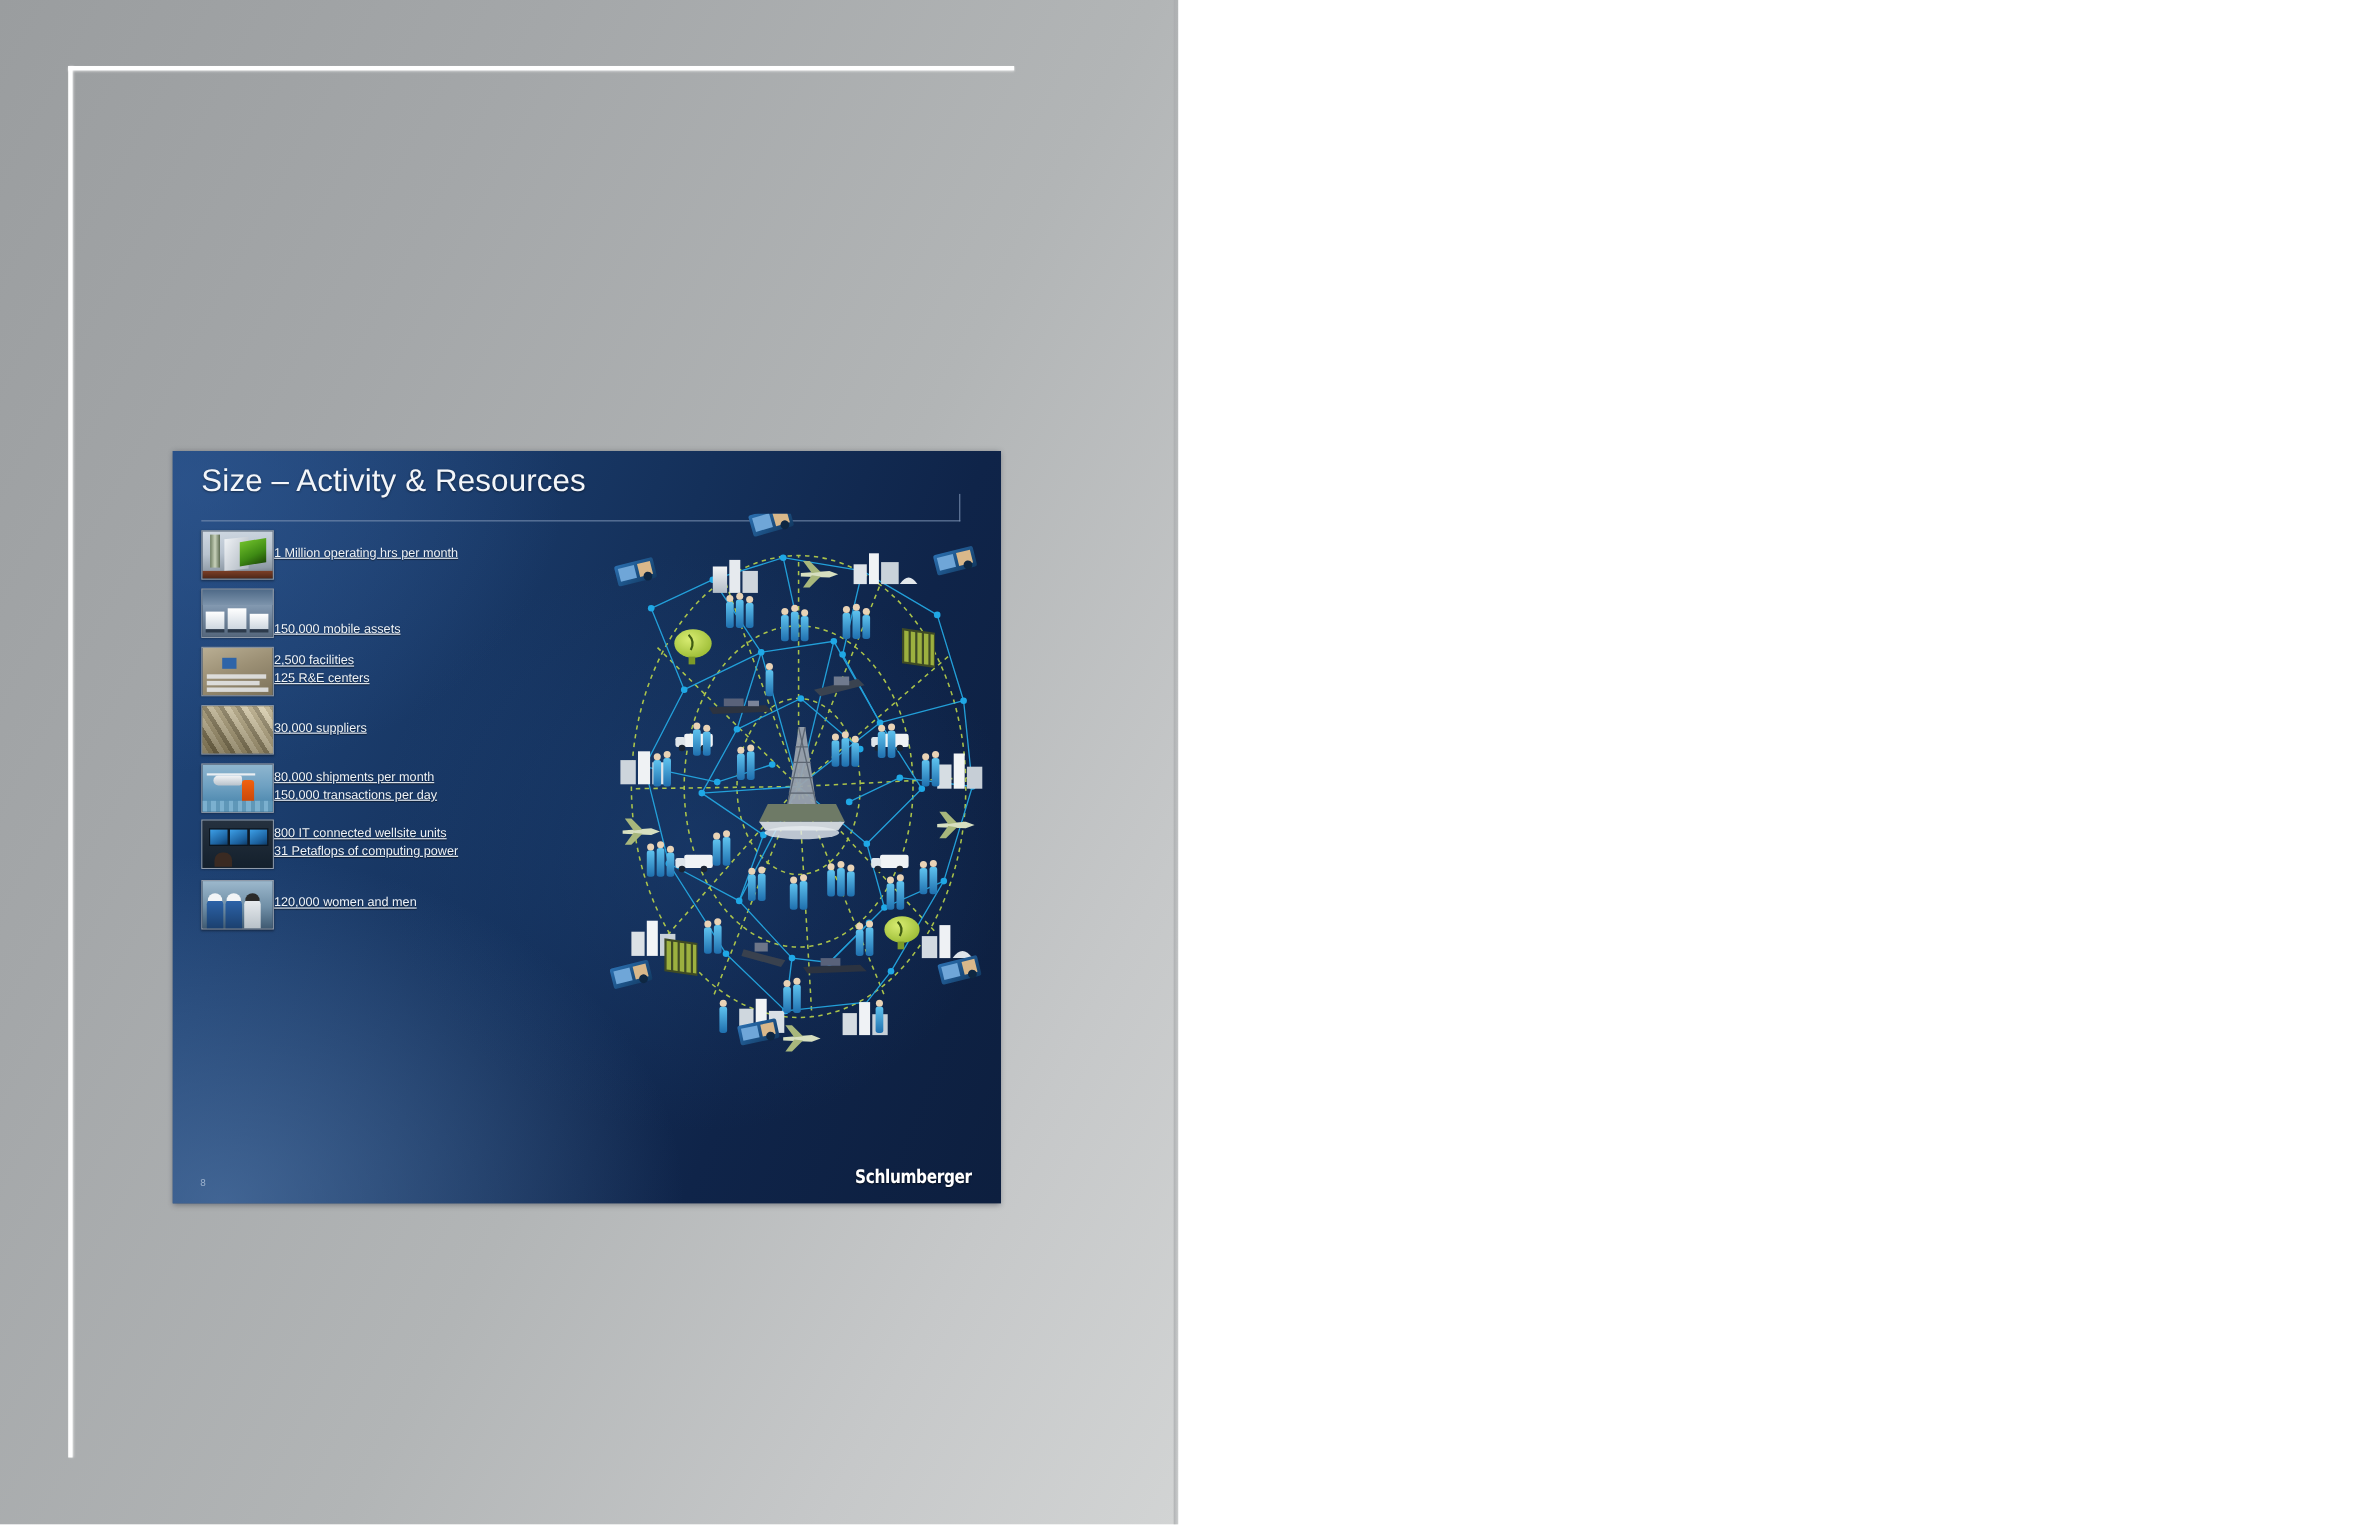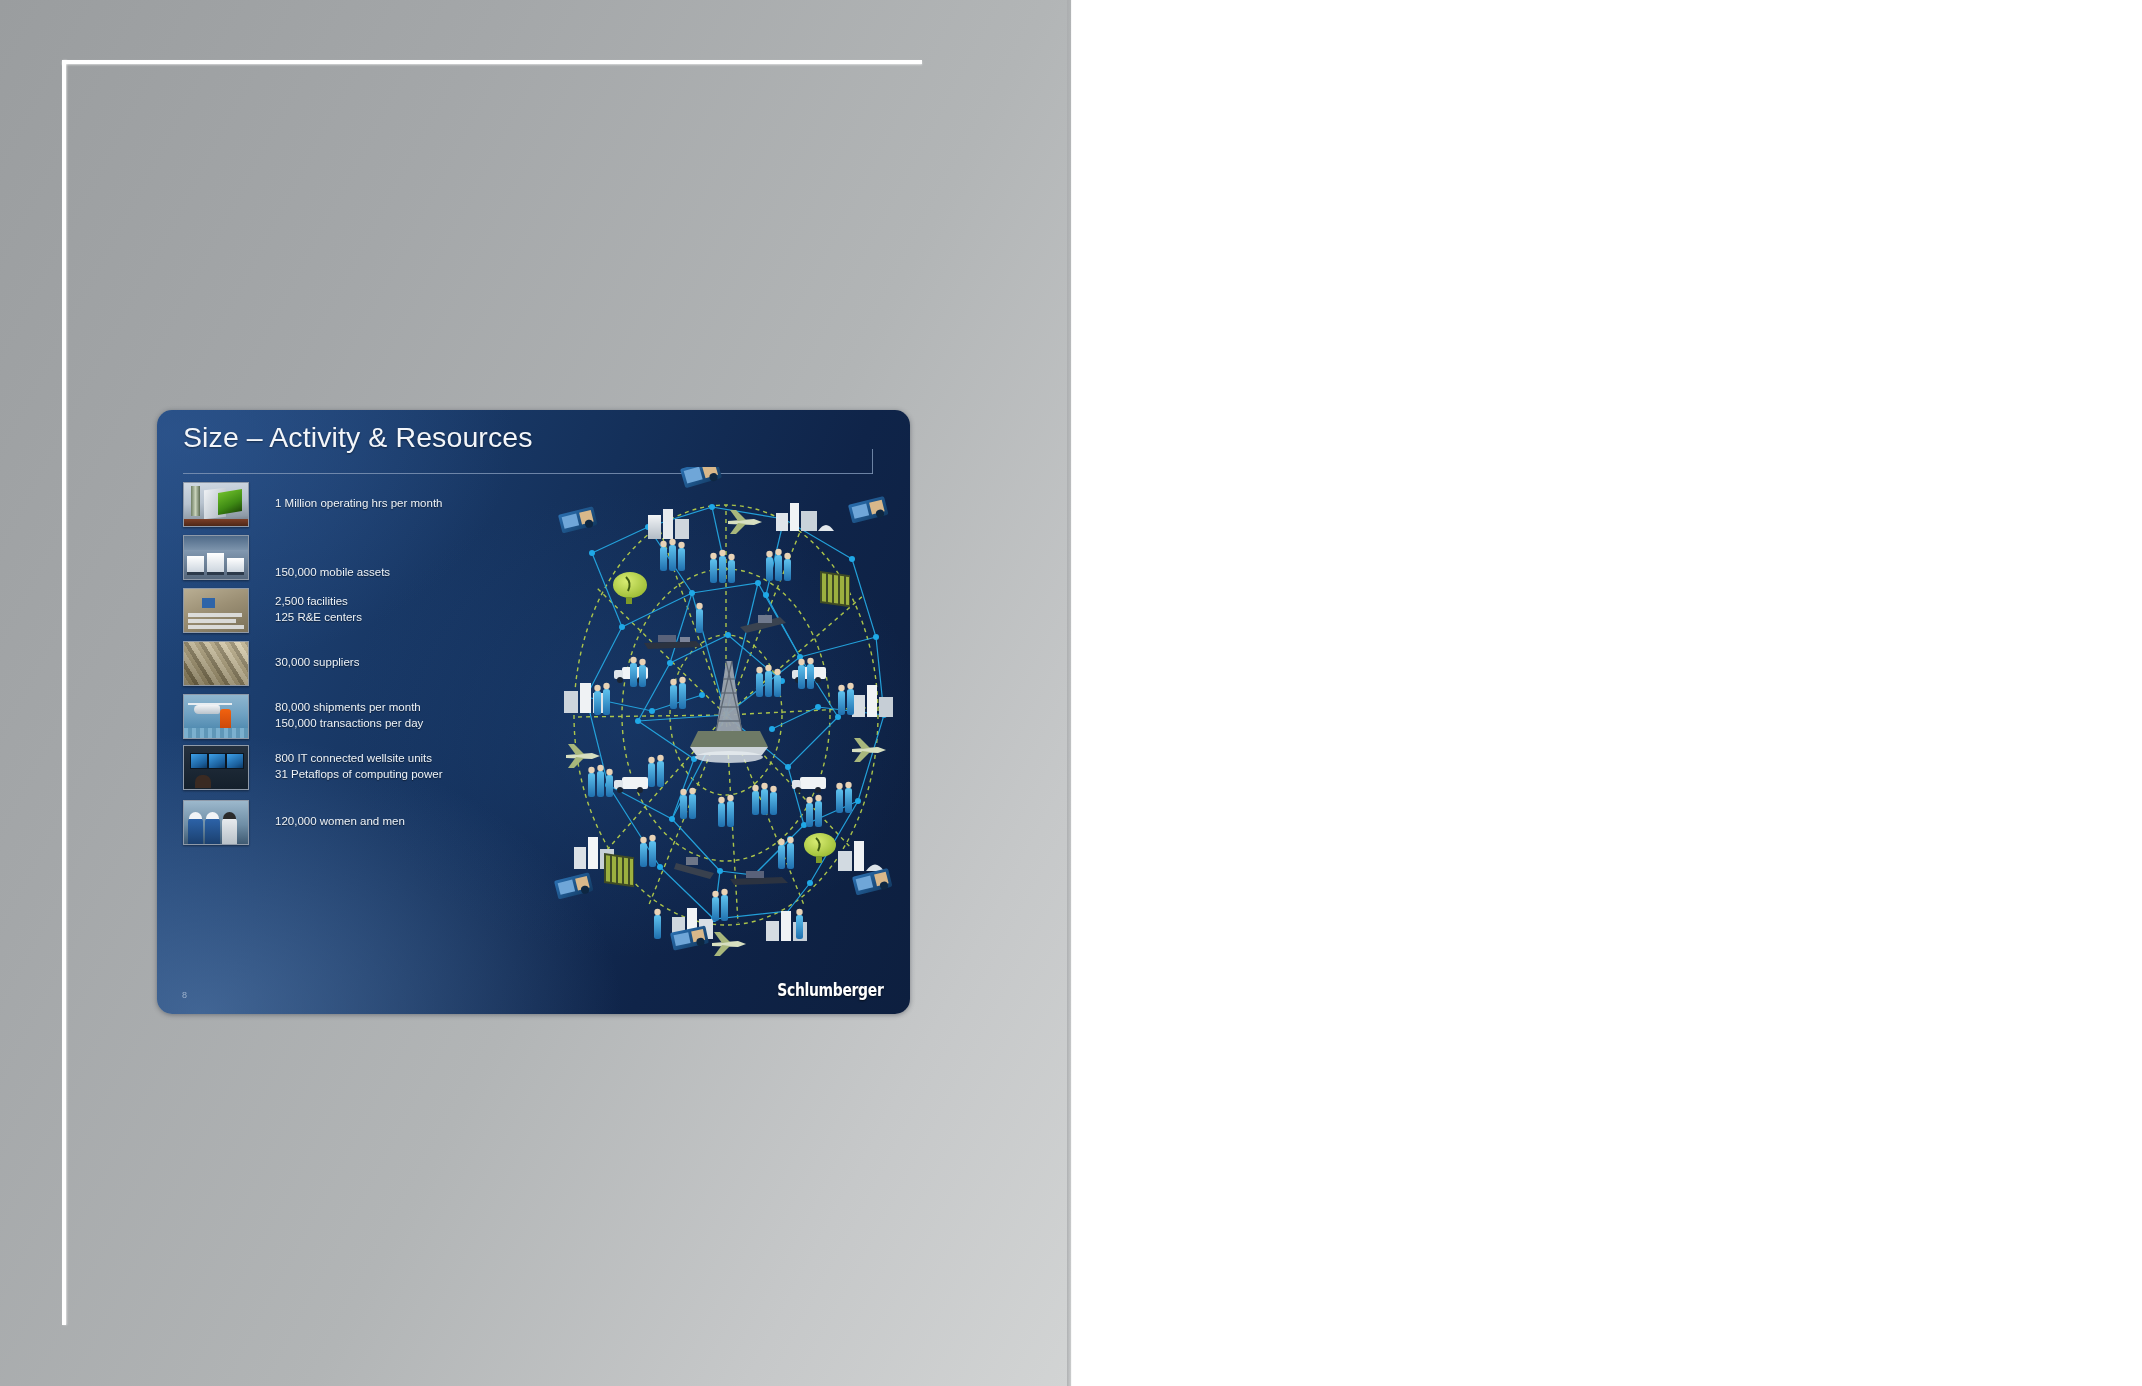--- a/index.html
+++ b/index.html
@@ -54,28 +54,27 @@
     width: 4px; height: 1265px;
     background: #ffffff;
     box-shadow: 1px 0 2px rgba(255,255,255,0.55);
   }
 
   
   #slide {
     position: absolute;
     left: 157px; top: 410px;
     width: 753px;
-    height: 604px;
+    height: 684px;
     background:
       radial-gradient(ellipse 90% 75% at 6% 100%, rgba(90,128,176,0.62) 0%, rgba(90,128,176,0) 62%),
       radial-gradient(ellipse 70% 60% at 2% 4%, rgba(52,92,150,0.55) 0%, rgba(52,92,150,0) 65%),
       linear-gradient(112deg, #20477c 0%, #1b3d6d 22%, #14305a 48%, #0f2449 72%, #0d1f3f 100%);
     box-shadow: 0 1px 5px rgba(40,45,55,0.45);
     overflow: hidden;
-    border-radius: 15px;
   }
   #slide-inner-glow {
     position: absolute; inset: 0;
     background: radial-gradient(ellipse 55% 55% at 63% 52%, rgba(30,70,125,0.42) 0%, rgba(13,31,63,0) 70%);
     pointer-events: none;
   }
 
   
   #slide-title {
     position: absolute;
@@ -219,27 +218,27 @@
       background: linear-gradient(180deg,#2d64aa,#1b406f); border-radius: 4px 4px 0 0; }
   .t7 .p.p1 { left: 4px; }
   .t7 .p.p2 { left: 21px; }
   .t7 .p.p3 { left: 38px; background: linear-gradient(180deg,#e8ecef,#b8c1c8); }
   .t7 .h { position: absolute; width: 13px; height: 7px; background: #f2f4f6; border-radius: 7px 7px 0 0; }
   .t7 .h.h1 { left: 5px; bottom: 25px; }
   .t7 .h.h2 { left: 22px; bottom: 25px; }
   .t7 .h.h3 { left: 39px; bottom: 25px; background:#2b2b2b; }
 
   .stat-text {
-    margin-left: 26px;
     color: #eef3f8;
     font-size: 11.5px;
     line-height: 16px;
     text-shadow: 0 1px 1px rgba(0,0,0,0.5);
     white-space: nowrap;
     padding-top: 13px;
+    text-decoration: underline;
   }
   .stat-text.two { padding-top: 5px; }
   .stat-text .l { display: block; }
 
   
   #page-number {
     position: absolute;
     left: 25px; bottom: 14px;
     color: #9db2cd;
     font-size: 9px;

